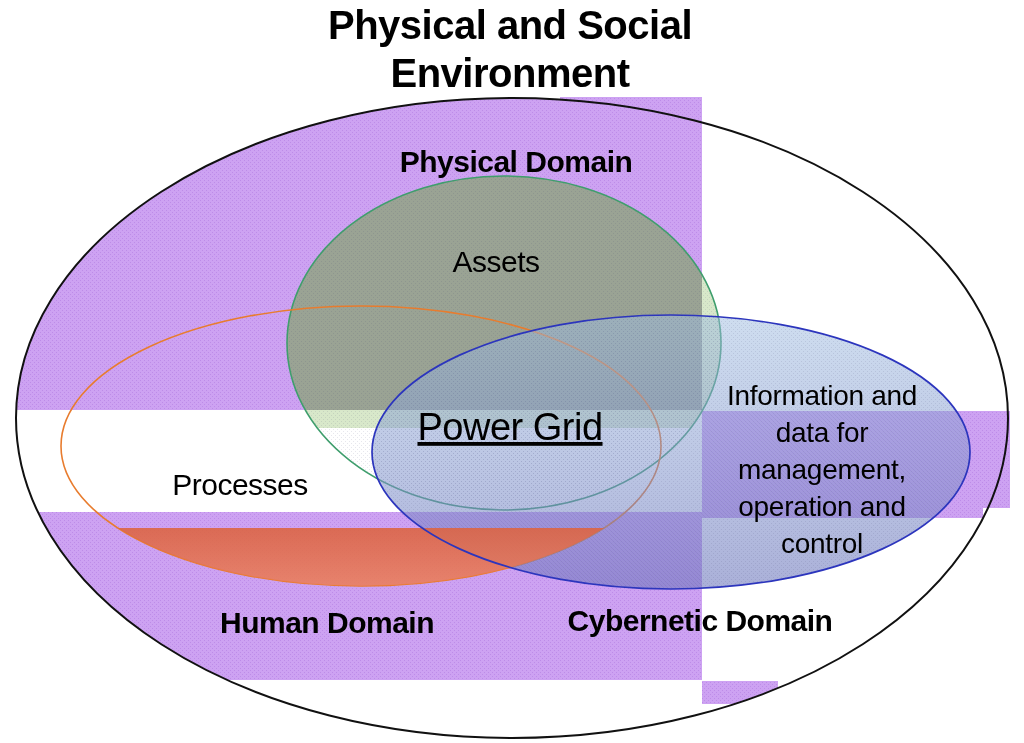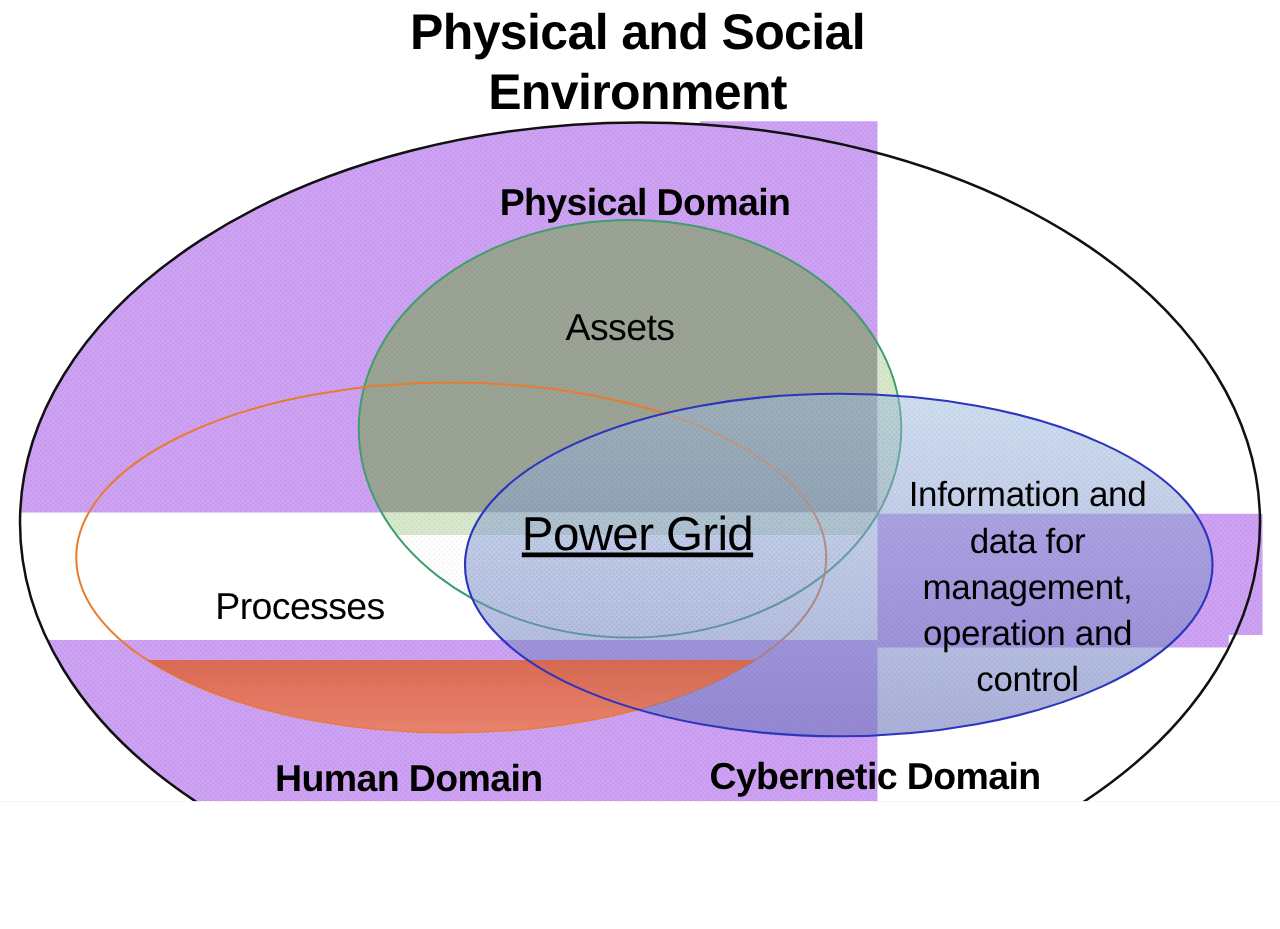--- a/index.html
+++ b/index.html
@@ -1,19 +1,19 @@
 <!DOCTYPE html>
 <html><head>
 <meta charset="utf-8">
 <style>
   html,body{margin:0;padding:0;background:#ffffff;}
   .canvas{
     position:relative;
-    width:1024px;height:641px;
-    background:#c2410c;
+    width:1024px;height:743px;
+    background:#fdba74;
     overflow:hidden;
     font-family:"Liberation Sans","DejaVu Sans",sans-serif;
   }
   svg{display:block;}
   text{
     font-family:"Liberation Sans","DejaVu Sans",sans-serif;
     fill:#000000;
   }
   .t-title{font-size:40px;font-weight:bold;letter-spacing:-0.5px;}
   .t-domain{font-size:30px;font-weight:bold;letter-spacing:-0.5px;}

